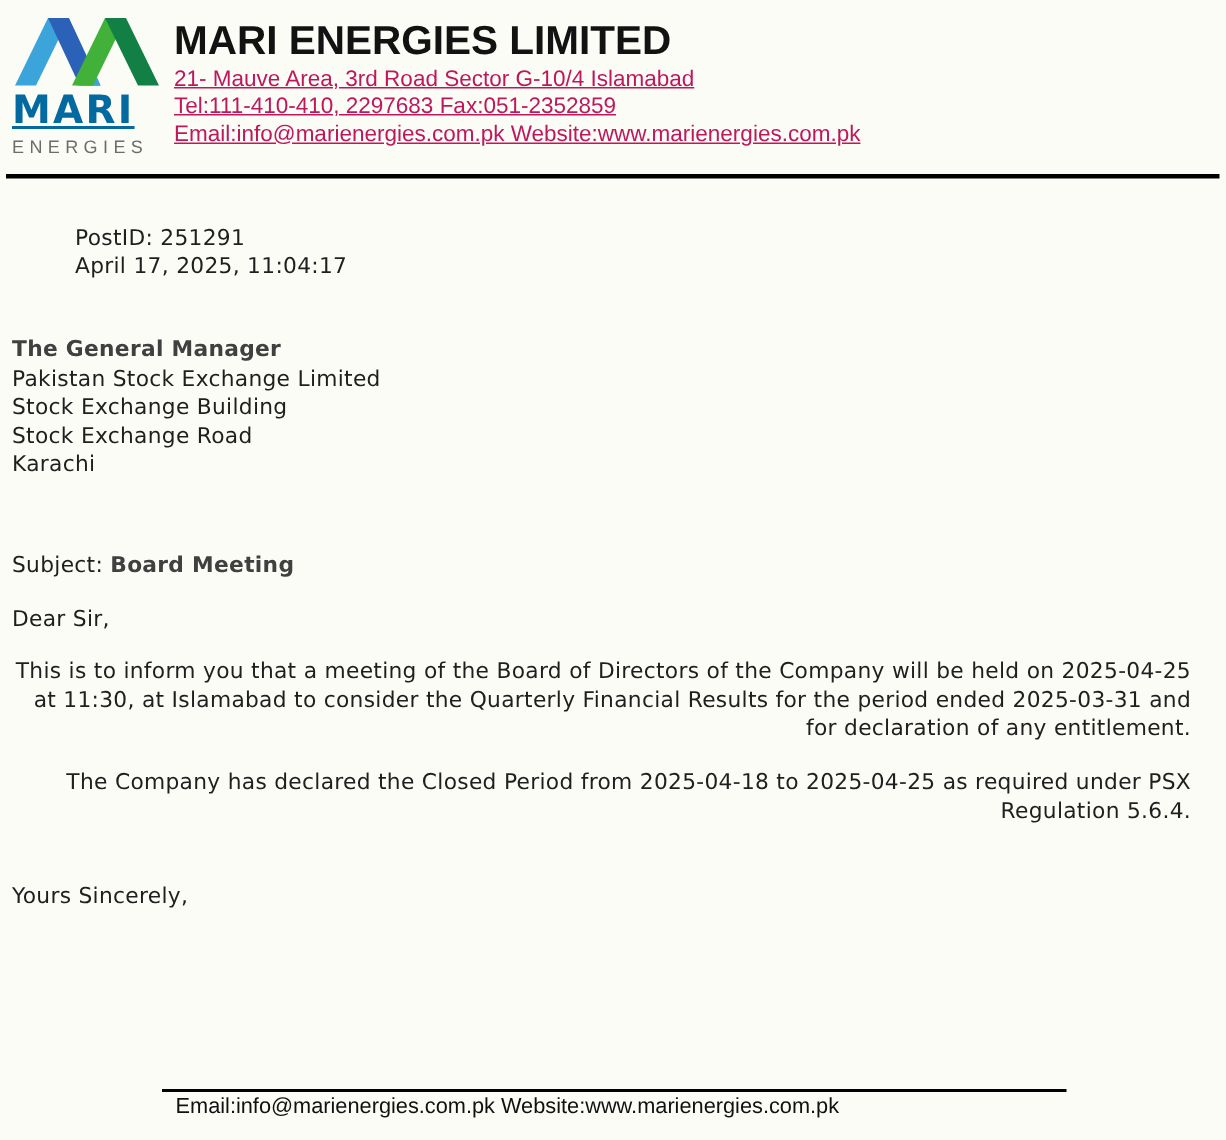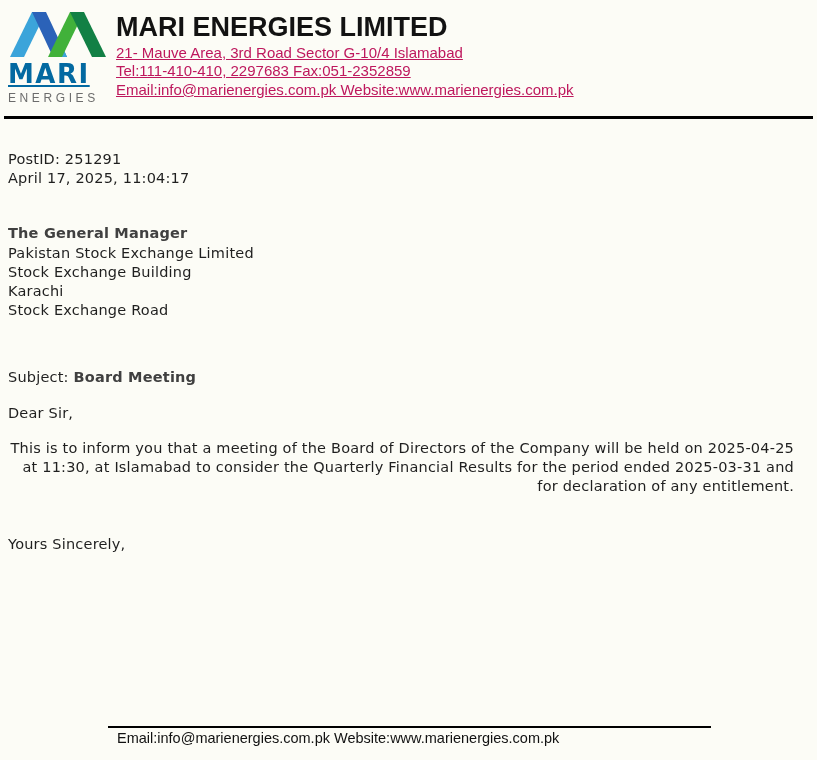--- a/index.html
+++ b/index.html
@@ -29,21 +29,21 @@
   .company-name { font-size:27px; font-weight:bold; color:#121212; line-height:1.1; }
   .addr-line { font-size:15px; line-height:17.5px; color:#be185d; margin-top:1px;text-decoration:underline; }
   .top-rule { height:3px; background:#000; margin:11px 4px 0 4px; }
 
   
   .letter {
     font-family:"DejaVu Sans", sans-serif;
     font-size:14.5px; color:#1f1f1f;
     margin-left:8px; letter-spacing:0.2px;
   }
-  .meta-block { margin-top:31px; line-height:19px; }
+  .meta-block { margin-top:31px; line-height:19px;margin-left:42px; }
   .recipient-block { margin-top:36px; line-height:19.3px; }
   .bold { font-weight:bold; color:#404040; }
   .subject-block { margin-top:47px; line-height:19px; }
   .salutation { margin-top:17px; line-height:19px; }
   .para { margin-top:16px; line-height:19.3px; width:786px;text-align:right; }
   .closing { margin-top:38px; line-height:19px; }
 
   
   .footer {
     position:absolute; left:108px; top:726px; width:603px;
@@ -89,32 +89,33 @@
 
     <div class="meta-block">
       <div>PostID: 251291</div>
       <div>April 17, 2025, 11:04:17</div>
     </div>
 
     <div class="recipient-block">
       <div class="bold">The General Manager</div>
       <div>Pakistan Stock Exchange Limited</div>
       <div>Stock Exchange Building</div>
+      <div>Stock Exchange Road</div>
       <div>Karachi</div>
-      <div>Stock Exchange Road</div>
     </div>
 
     <div class="subject-block">
       <span>Subject: </span><span class="bold">Board Meeting</span>
     </div>
 
     <div class="salutation">Dear Sir,</div>
 
     <div class="para">This is to inform you that a meeting of the Board of Directors of the Company will be held on 2025-04-25 at 11:30, at Islamabad to consider the Quarterly Financial Results for the period ended 2025-03-31 and for declaration of any entitlement.</div>
 
+    <div class="para">The Company has declared the Closed Period from 2025-04-18 to 2025-04-25 as required under PSX Regulation 5.6.4.</div>
 
     <div class="closing">Yours Sincerely,</div>
   </div>
 
   <div class="footer">
     <div class="footer-text">Email:info@marienergies.com.pk Website:www.marienergies.com.pk</div>
   </div>
 
 </div>
 

